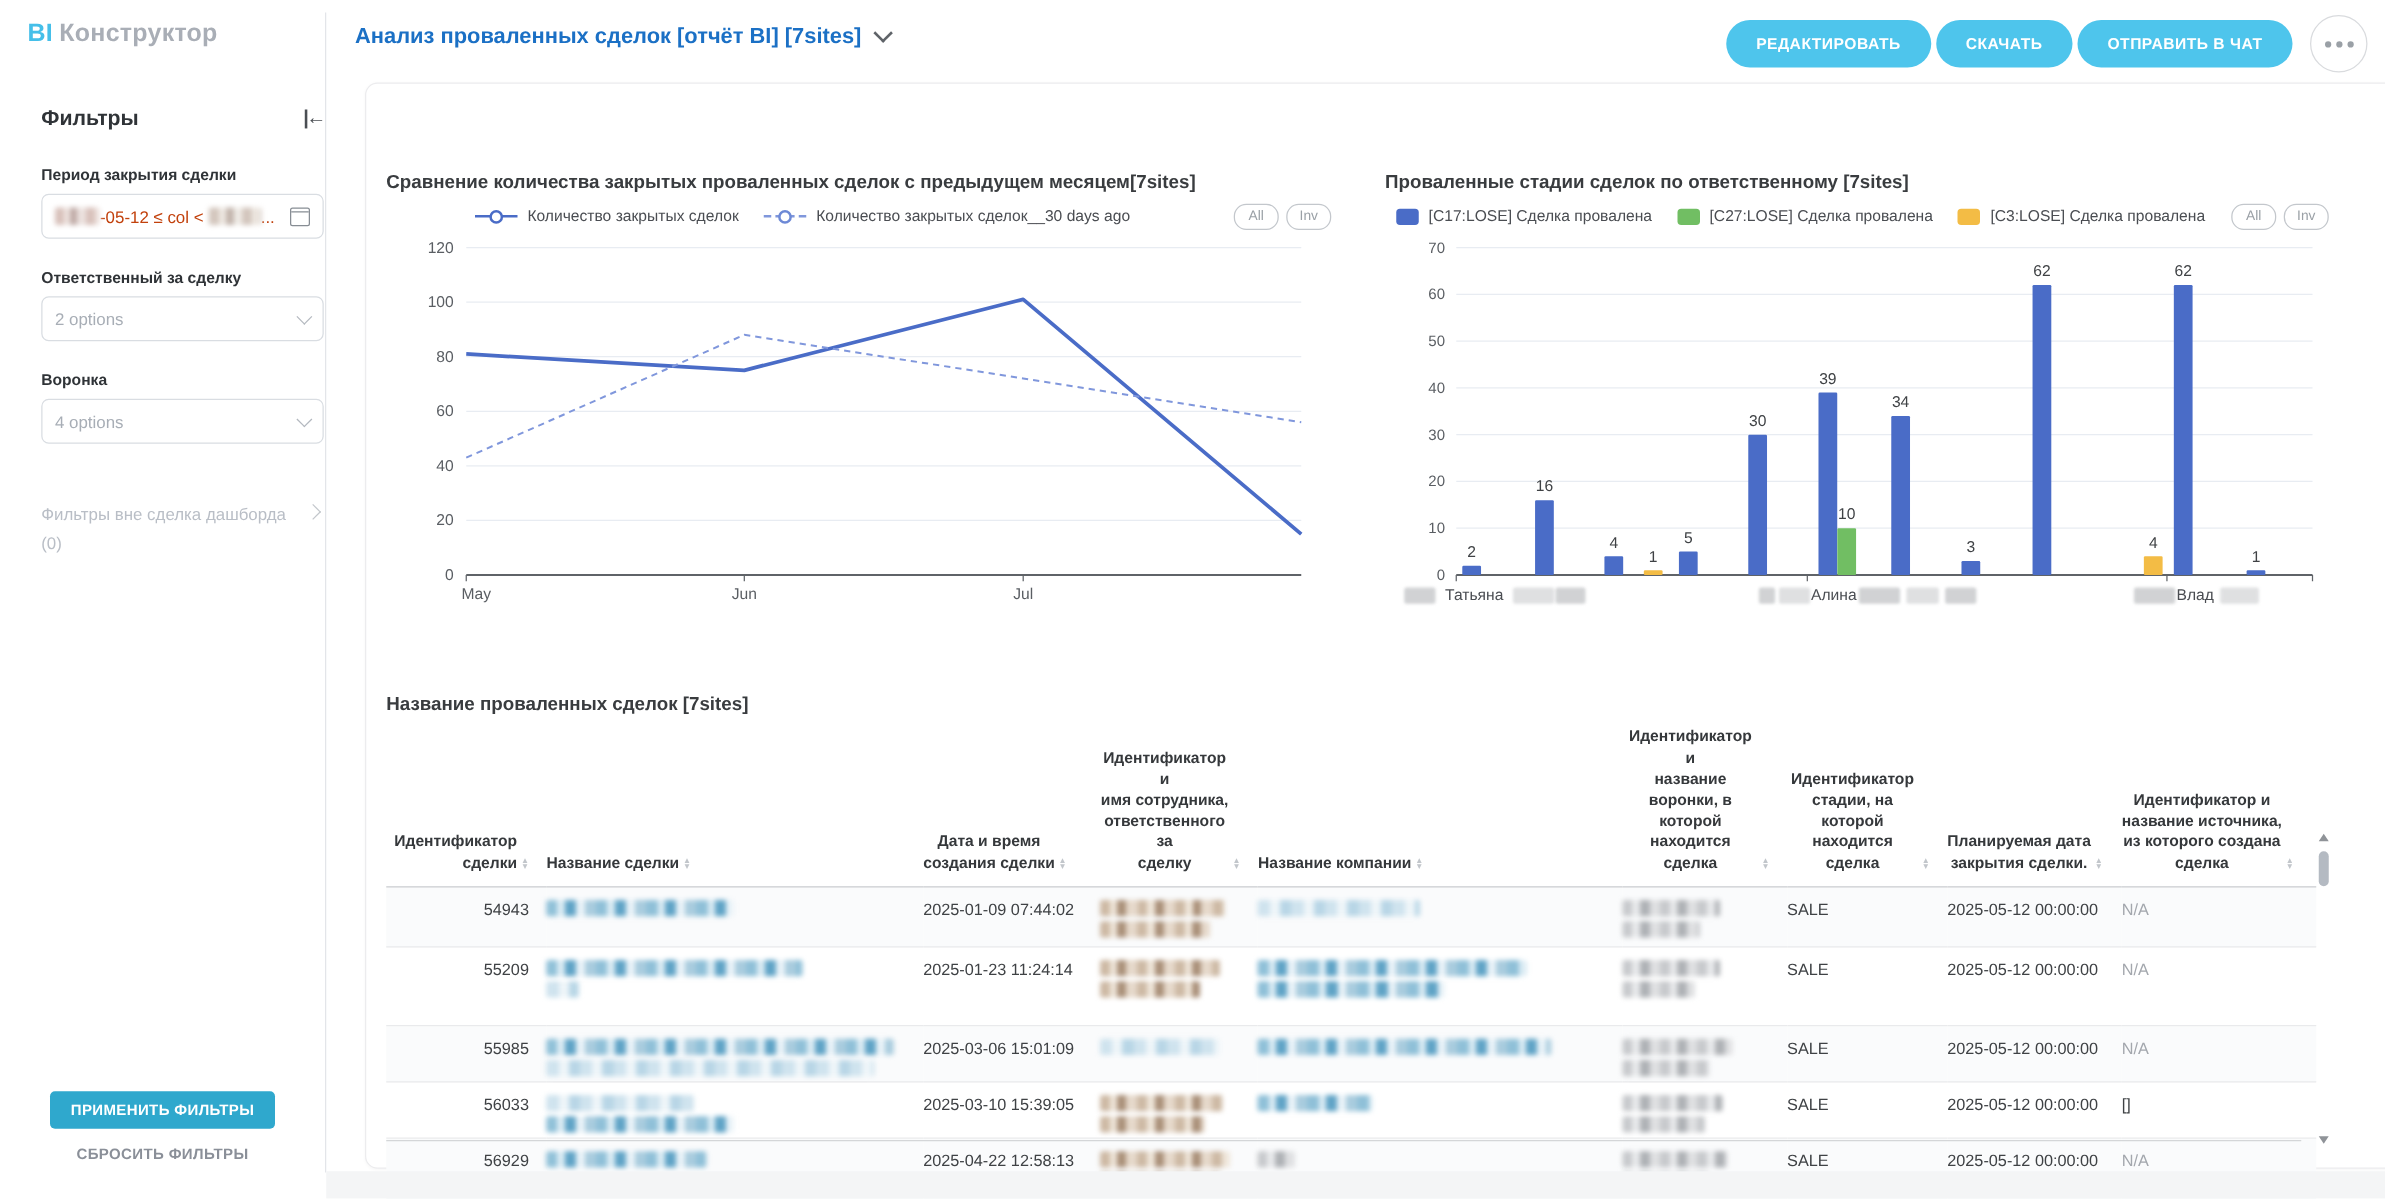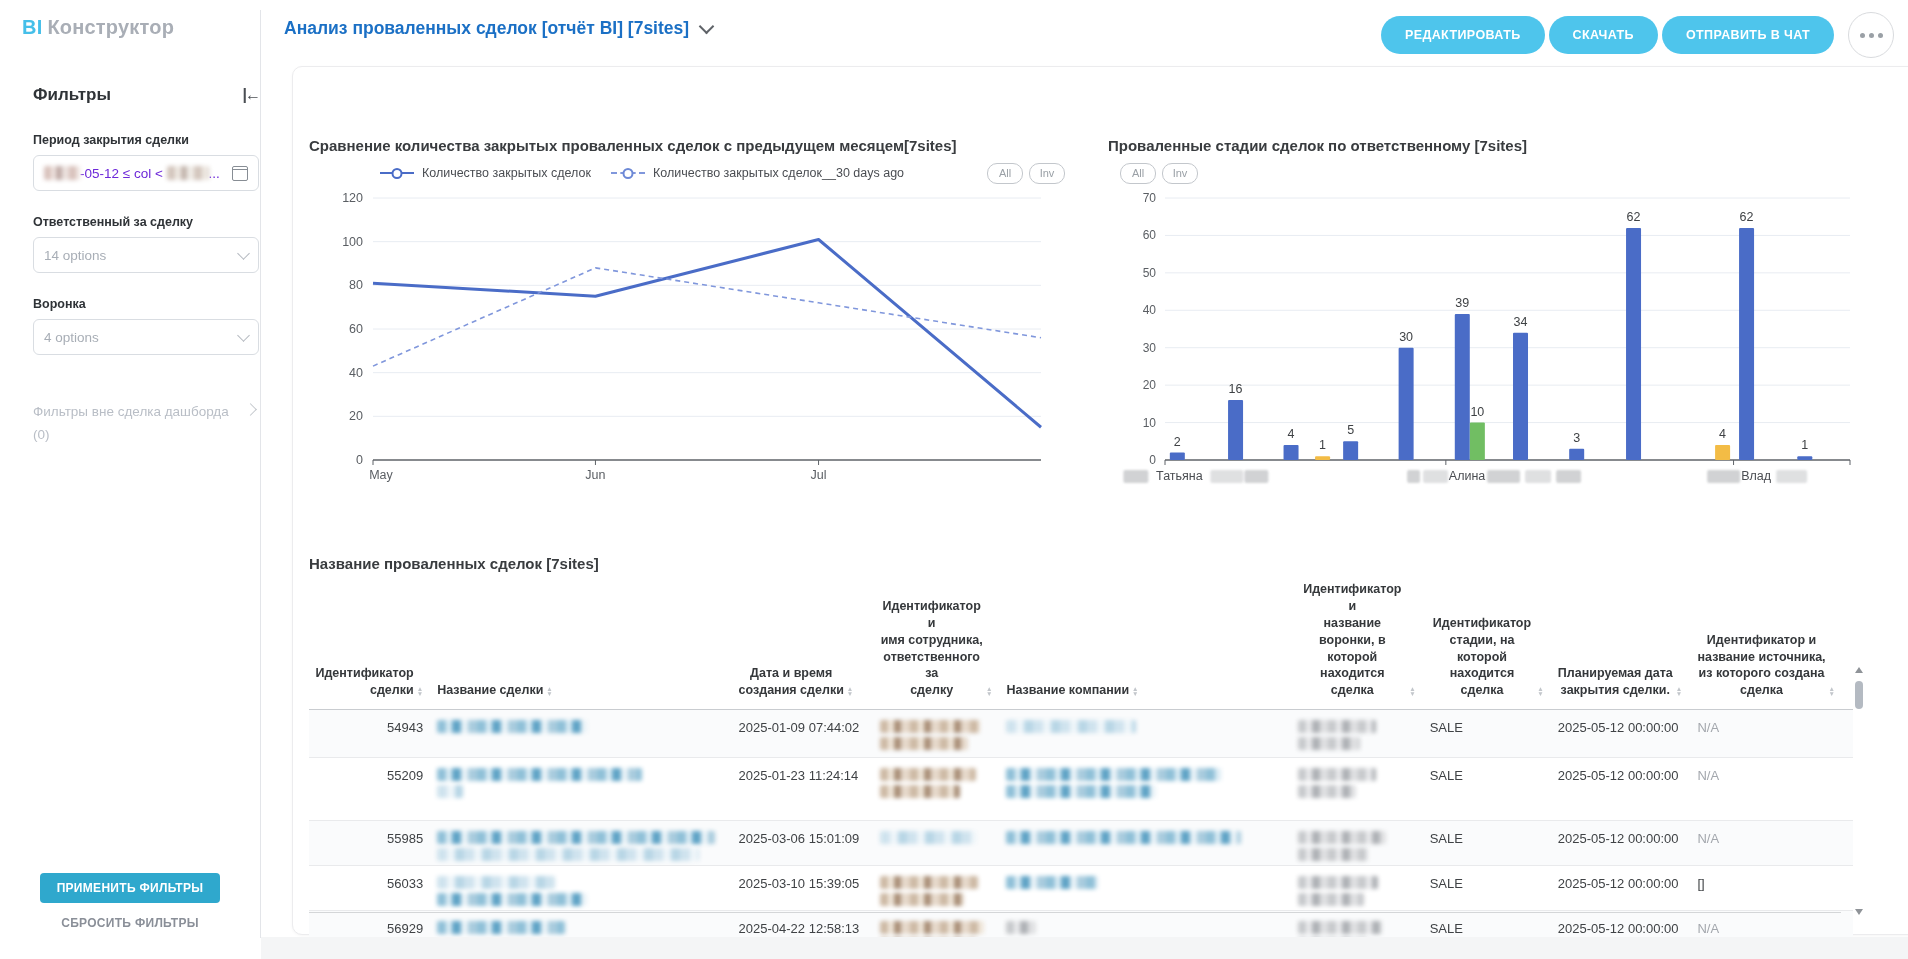--- a/index.html
+++ b/index.html
@@ -23,21 +23,21 @@
   
   .sidebar{position:absolute;left:0;top:62px;width:260px;padding:23px 16px 0 18px;box-sizing:border-box;margin-left:15px;}
   .sb-head{display:flex;align-items:center;justify-content:space-between;}
   .sb-title{font-size:17px;font-weight:700;color:#2f3337;}
   .collapse-icon{font-size:16px;color:#4a4e53;font-weight:700;letter-spacing:-2px;cursor:pointer;}
   .filter-group{margin-top:24px;}
   .filter-group.first{margin-top:28px;}
   .f-label{font-size:12.5px;font-weight:700;color:#2f3337;}
   .f-input,.f-select{margin-top:8px;height:36px;border:1px solid #d9dde2;border-radius:6px;background:#fff;
         display:flex;align-items:center;padding:0 10px;box-sizing:border-box;cursor:pointer;}
-  .f-val{font-size:13.5px;color:#6d28d9;white-space:pre;}
+  .f-val{font-size:13.5px;color:#c2410c;white-space:pre;}
   .chip{display:inline-block;height:14px;border-radius:2px;filter:blur(2px);flex:none;}
   .chip.w{background:repeating-linear-gradient(90deg,#d8c1bb 0 7px,#efe4e0 7px 12px,#bfaaa6 12px 18px,#ece2df 18px 25px);}
   .chip.lb{background:repeating-linear-gradient(90deg,#d3c6bd 0 8px,#efe9e3 8px 14px,#c2b4ac 14px 20px,#f0ece7 20px 27px);}
   .cal-icon{margin-left:auto;width:14px;height:13px;border:1.5px solid #878d94;border-radius:2px;position:relative;flex:none;}
   .cal-icon::before{content:'';position:absolute;left:0;right:0;top:2px;height:1.5px;background:#878d94;}
   .f-ph{font-size:13.5px;color:#a8aeb6;}
   .sel-chev{margin-left:auto;width:8px;height:8px;border-right:1.5px solid #b3b8bf;border-bottom:1.5px solid #b3b8bf;transform:rotate(45deg);margin-top:-4px;}
   .outside{margin-top:46px;position:relative;color:#b9bec6;font-size:13.5px;line-height:1.7;cursor:pointer;padding-right:20px;}
   .out-chev{position:absolute;right:4px;top:4px;width:8px;height:8px;border-right:1.5px solid #c3c7cc;border-bottom:1.5px solid #c3c7cc;transform:rotate(-45deg);}
   .apply-btn{position:absolute;left:40px;top:873px;width:180px;height:30px;border:none;border-radius:4px;
@@ -134,21 +134,21 @@
             <span class="chip w" style="width:36px"></span>
             <span class="f-val">-05-12 ≤ col &lt; </span>
             <span class="chip lb" style="width:42px"></span>
             <span class="f-val">...</span>
             <span class="cal-icon"></span>
           </div>
         </div>
         <div class="filter-group">
           <div class="f-label">Ответственный за сделку</div>
           <div class="f-select">
-            <span class="f-ph">14 options</span>
+            <span class="f-ph">2 options</span>
             <span class="sel-chev"></span>
           </div>
         </div>
         <div class="filter-group">
           <div class="f-label">Воронка</div>
           <div class="f-select">
             <span class="f-ph">4 options</span>
             <span class="sel-chev"></span>
           </div>
         </div>
@@ -204,20 +204,34 @@
           <line x1="509.55600000000004" x2="509.55600000000004" y1="271" y2="276" stroke="#5f6368" stroke-width="1"></line>
           <text x="509.55600000000004" y="290" text-anchor="middle" font-size="12.5" fill="#5a5e63" font-family="Liberation Sans, sans-serif">Jul</text>
           <polyline points="64,94.14999999999998 286.444,107.25 509.55600000000004,50.48333333333332 732,238.25" fill="none" stroke="#4a6cc7" stroke-width="3" stroke-linejoin="round"></polyline>
           <polyline points="64,177.11666666666667 286.444,78.86666666666667 509.55600000000004,113.80000000000001 732,148.73333333333335" fill="none" stroke="#8097dc" stroke-width="1.6" stroke-linejoin="round" stroke-dasharray="5 4"></polyline>
         </svg>
     </div>
 
     <div class="chart-box c2">
       <div class="chart-title">Проваленные стадии сделок по ответственному [7sites]</div>
       <div class="legend-row">
+        <div class="legend-items" id="legend1">
+            <div class="legend-item">
+              <span class="swatch" style="background:#4a6cc7"></span>
+              <span class="legend-label">[C17:LOSE] Сделка провалена</span>
+            </div>
+            <div class="legend-item">
+              <span class="swatch" style="background:#71be63"></span>
+              <span class="legend-label">[C27:LOSE] Сделка провалена</span>
+            </div>
+            <div class="legend-item">
+              <span class="swatch" style="background:#f3bc45"></span>
+              <span class="legend-label">[C3:LOSE] Сделка провалена</span>
+            </div>
+          </div>
         <div class="pills" id="pills1">
             <span class="pill">All</span>
             <span class="pill">Inv</span>
           </div>
       </div>
       <svg id="barSvg" class="chart-svg" width="755" height="300">
           <defs>
             <filter id="blr" x="-20%" y="-20%" width="140%" height="140%">
               <feGaussianBlur stdDeviation="1.3"></feGaussianBlur>
             </filter>

